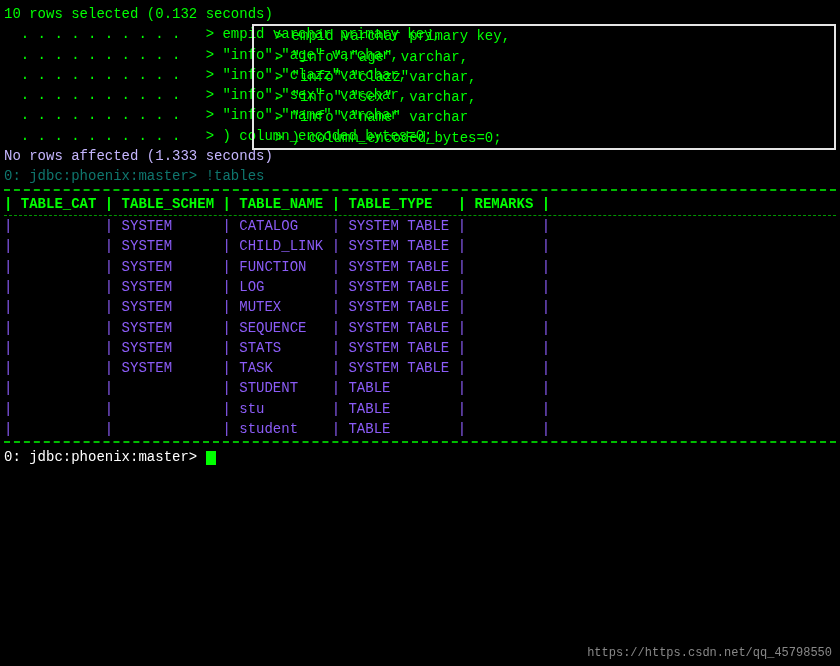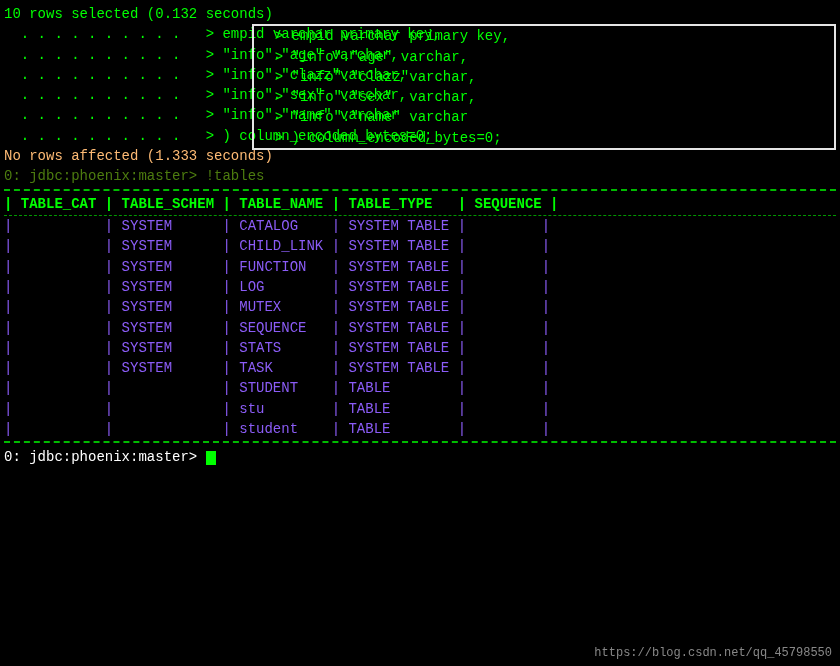--- a/index.html
+++ b/index.html
@@ -62,43 +62,43 @@
         </div>
 
         <div style="white-space:pre; line-height:1.45; color:#00ff00;">  . . . . . . . . . .   &gt; empid varchar primary key,
   . . . . . . . . . .   &gt; "info"."age" varchar,
   . . . . . . . . . .   &gt; "info"."clazz"varchar,
   . . . . . . . . . .   &gt; "info"."sex"  varchar,
   . . . . . . . . . .   &gt; "info"."name" varchar
   . . . . . . . . . .   &gt; ) column_encoded_bytes=0;</div>
       </div>
 
-      <div style="white-space:pre; line-height:1.45; color:#fdba74;">No rows affected (1.333 seconds)</div>
-      <div style="white-space:pre; line-height:1.45; color:#4d7c0f;">0: jdbc:phoenix:master&gt; !tables</div>
+      <div style="white-space:pre; line-height:1.45; color:#c4b5fd;">No rows affected (1.333 seconds)</div>
+      <div style="white-space:pre; line-height:1.45; color:#0f766e;">0: jdbc:phoenix:master&gt; !tables</div>
     </div>
   </div>
 
   <div style="margin: 2px 4px; border-top: 2px dashed #00bb00;"></div>
 
   <div style="padding: 0 4px;">
-    <div style="white-space:pre; line-height:1.6; color:#00ff00; font-weight:bold; font-size:14px; border-bottom: 1px dashed #009900;">| TABLE_CAT | TABLE_SCHEM | TABLE_NAME | TABLE_TYPE   | SEQUENCE |</div>
+    <div style="white-space:pre; line-height:1.6; color:#00ff00; font-weight:bold; font-size:14px; border-bottom: 1px dashed #009900;">| TABLE_CAT | TABLE_SCHEM | TABLE_NAME | TABLE_TYPE   | REMARKS |</div>
   </div>
 
   <div style="padding: 0 4px;">
     <div style="white-space:pre; color:#8b5cf6; line-height:1.45; font-size:14px;">|           | SYSTEM      | CATALOG    | SYSTEM TABLE |         |
 |           | SYSTEM      | CHILD_LINK | SYSTEM TABLE |         |
 |           | SYSTEM      | FUNCTION   | SYSTEM TABLE |         |
 |           | SYSTEM      | LOG        | SYSTEM TABLE |         |
 |           | SYSTEM      | MUTEX      | SYSTEM TABLE |         |
 |           | SYSTEM      | SEQUENCE   | SYSTEM TABLE |         |
 |           | SYSTEM      | STATS      | SYSTEM TABLE |         |
 |           | SYSTEM      | TASK       | SYSTEM TABLE |         |
 |           |             | STUDENT    | TABLE        |         |
 |           |             | stu        | TABLE        |         |
 |           |             | student    | TABLE        |         |</div>
   </div>
 
   <div style="margin: 2px 4px; border-top: 2px dashed #00bb00;"></div>
 
   <div style="padding: 4px 4px 0 4px; white-space:pre; color:#ffffff;">0: jdbc:phoenix:master&gt; <span class="cursor"></span></div>
 
-  <div class="watermark">https://blog.csdn.net/qq_45798550</div>
+  <div class="watermark">https://https.csdn.net/qq_45798550</div>
 </div>
 
 </body></html>

